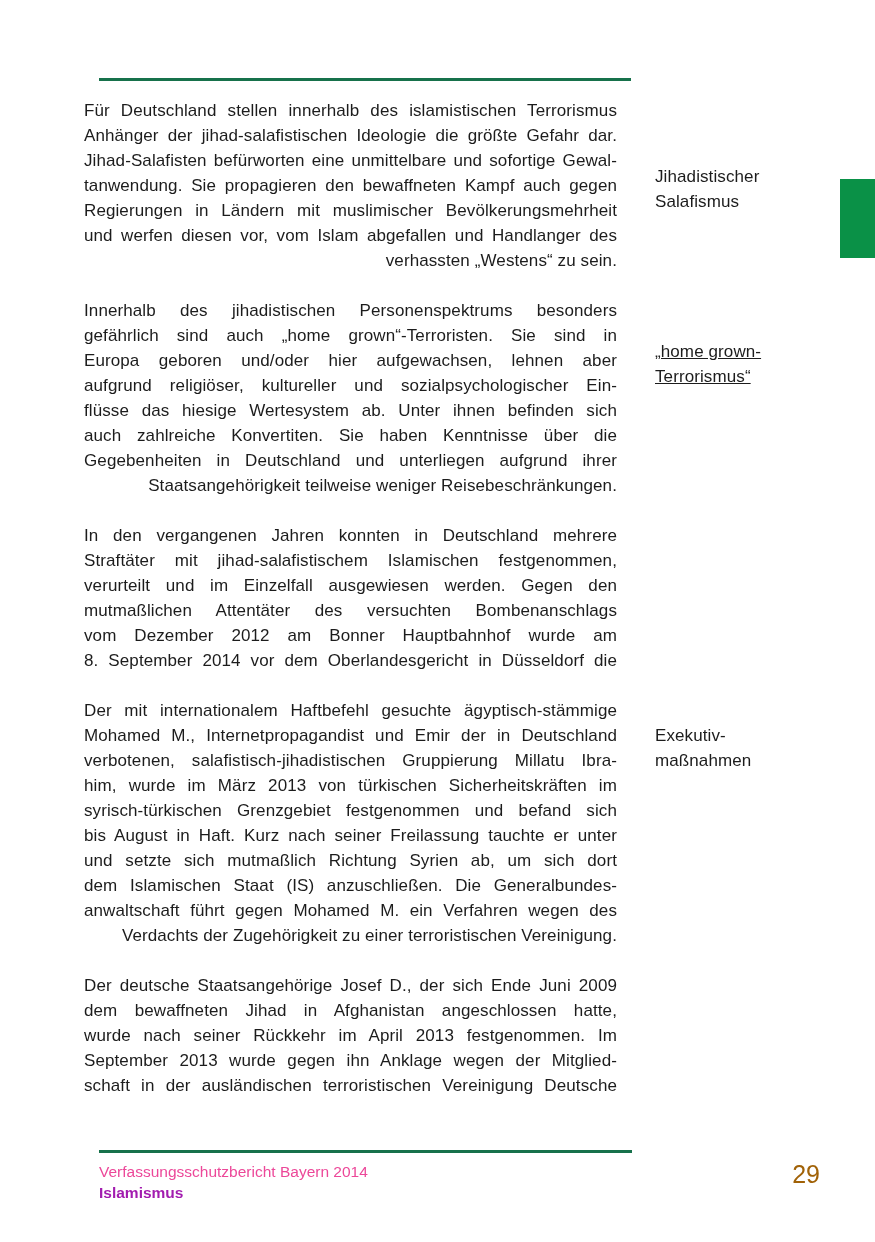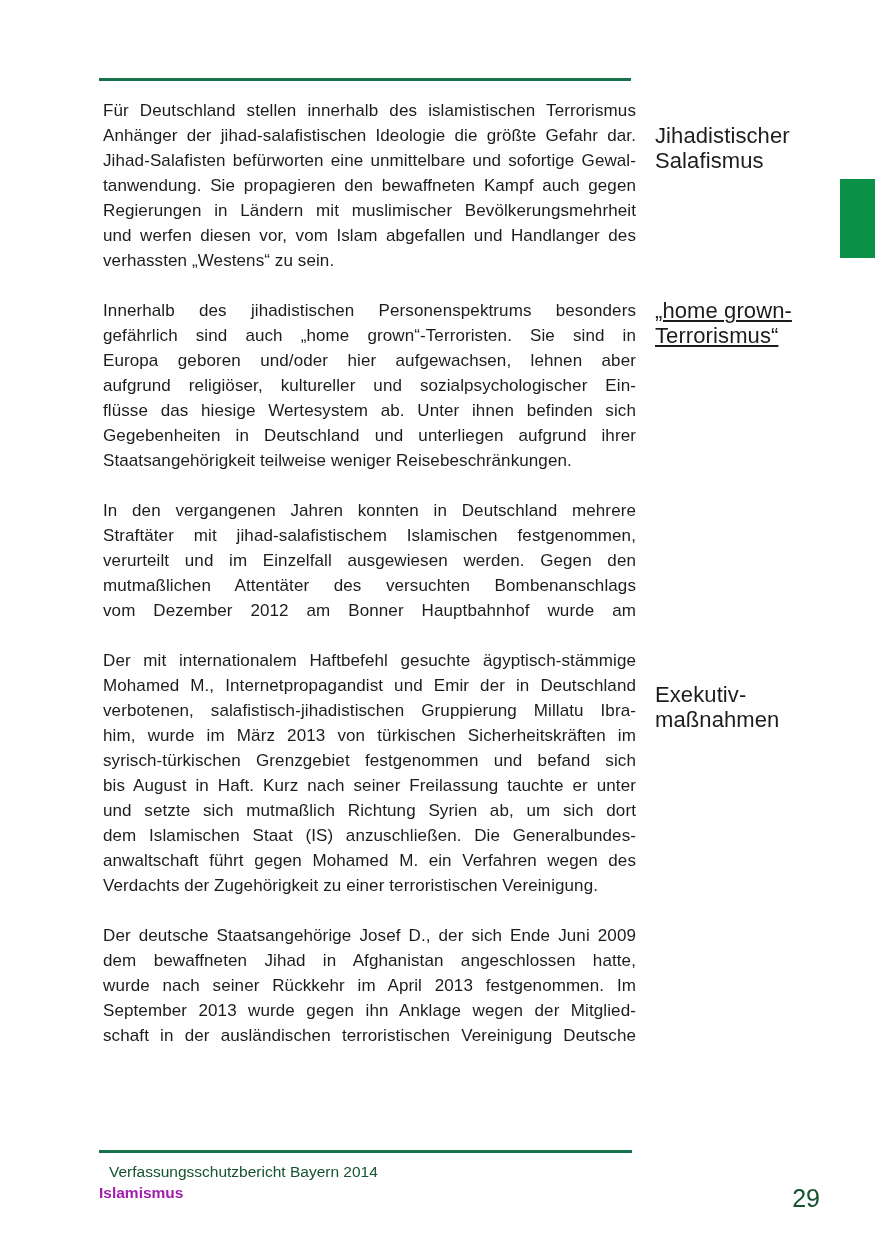--- a/index.html
+++ b/index.html
@@ -19,83 +19,82 @@
     background: #17714b;
   }
   .chapter-tab {
     position: absolute;
     left: 840px; top: 179px;
     width: 35px; height: 79px;
     background: #0a9147;
   }
   .body-column {
     position: absolute;
-    left: 103px; top: 98px;
+    left: 84px; top: 98px;
     width: 533px;
   }
   .paragraph { margin: 0 0 25px 0; }
   .paragraph:last-child { margin-bottom: 0; }
   .line {
     height: 25px;
     line-height: 25px;
     font-size: 17px;
     letter-spacing: 0.1px;
     white-space: normal;
-    text-align: left;
+    text-align: right;
   }
   .line.just {
     text-align: justify;
     text-align-last: justify;
   }
   .notes-layer {
     position: absolute;
     left: 655px; top: 0;
     width: 180px; height: 100%;
   }
   .margin-note {
     position: absolute;
     left: 0;
     width: 180px;
-    font-size: 22px;
+    font-size: 17px;
     letter-spacing: 0.1px;
+    margin-top: 41px;
   }
   .margin-note div {
     height: 25px;
     line-height: 25px;
   }
   .footer-rule {
     position: absolute;
     left: 99px; top: 1150px;
     width: 533px; height: 3px;
     background: #17714b;
   }
   .footer-title {
     position: absolute;
     left: 99px; top: 1161px;
     font-size: 15.5px;
     line-height: 21px;
-    color: #14532d;
-    margin-left: 10px;
+    color: #ec4899;
   }
   .footer-section {
     position: absolute;
     left: 99px; top: 1182px;
     font-size: 15.5px;
     line-height: 21px;
     font-weight: bold;
     color: #a21caf;
   }
   .page-number {
     position: absolute;
     right: 55px; top: 1158px;
     font-size: 25px;
     line-height: 32px;
-    color: #14532d;
+    color: #a16207;
     text-align: right;
-    margin-top: 24px;
   }
 </style>
 </head>
 <body>
 
 <div class="page">
 
   <div class="top-rule"></div>
 
   <div class="chapter-tab"></div>
@@ -109,29 +108,31 @@
         <div class="line just">Regierungen in Ländern mit muslimischer Bevölkerungsmehrheit</div>
         <div class="line just">und werfen diesen vor, vom Islam abgefallen und Handlanger des</div>
         <div class="line">verhassten „Westens“ zu sein.</div>
       </div>
       <div class="paragraph">
         <div class="line just">Innerhalb des jihadistischen Personenspektrums besonders</div>
         <div class="line just">gefährlich sind auch „home grown“-Terroristen. Sie sind in</div>
         <div class="line just">Europa geboren und/oder hier aufgewachsen, lehnen aber</div>
         <div class="line just">aufgrund religiöser, kultureller und sozialpsychologischer Ein-</div>
         <div class="line just">flüsse das hiesige Wertesystem ab. Unter ihnen befinden sich</div>
+        <div class="line just">auch zahlreiche Konvertiten. Sie haben Kenntnisse über die</div>
         <div class="line just">Gegebenheiten in Deutschland und unterliegen aufgrund ihrer</div>
         <div class="line">Staatsangehörigkeit teilweise weniger Reisebeschränkungen.</div>
       </div>
       <div class="paragraph">
         <div class="line just">In den vergangenen Jahren konnten in Deutschland mehrere</div>
         <div class="line just">Straftäter mit jihad-salafistischem Islamischen festgenommen,</div>
         <div class="line just">verurteilt und im Einzelfall ausgewiesen werden. Gegen den</div>
         <div class="line just">mutmaßlichen Attentäter des versuchten Bombenanschlags</div>
         <div class="line just">vom Dezember 2012 am Bonner Hauptbahnhof wurde am</div>
+        <div class="line just">8. September 2014 vor dem Oberlandesgericht in Düsseldorf die</div>
       </div>
       <div class="paragraph">
         <div class="line just">Der mit internationalem Haftbefehl gesuchte ägyptisch-stämmige</div>
         <div class="line just">Mohamed M., Internetpropagandist und Emir der in Deutschland</div>
         <div class="line just">verbotenen, salafistisch-jihadistischen Gruppierung Millatu Ibra-</div>
         <div class="line just">him, wurde im März 2013 von türkischen Sicherheitskräften im</div>
         <div class="line just">syrisch-türkischen Grenzgebiet festgenommen und befand sich</div>
         <div class="line just">bis August in Haft. Kurz nach seiner Freilassung tauchte er unter</div>
         <div class="line just">und setzte sich mutmaßlich Richtung Syrien ab, um sich dort</div>
         <div class="line just">dem Islamischen Staat (IS) anzuschließen. Die Generalbundes-</div>

